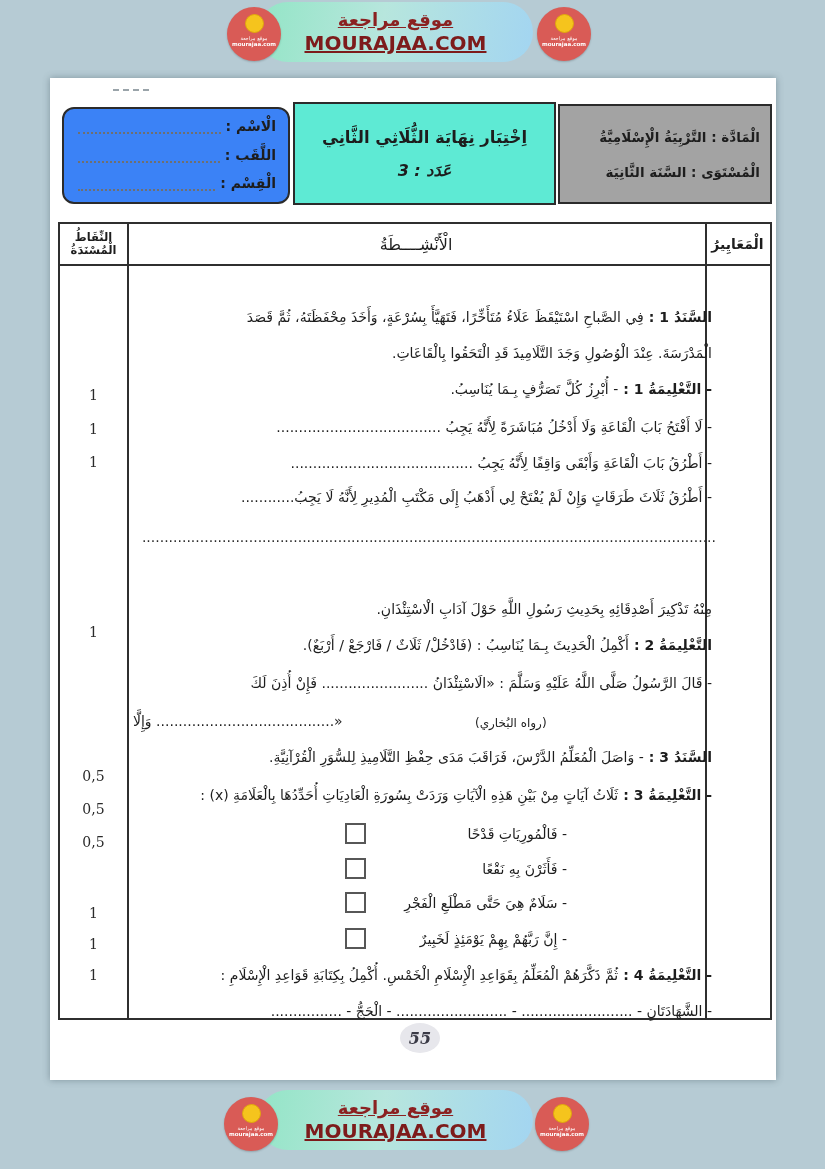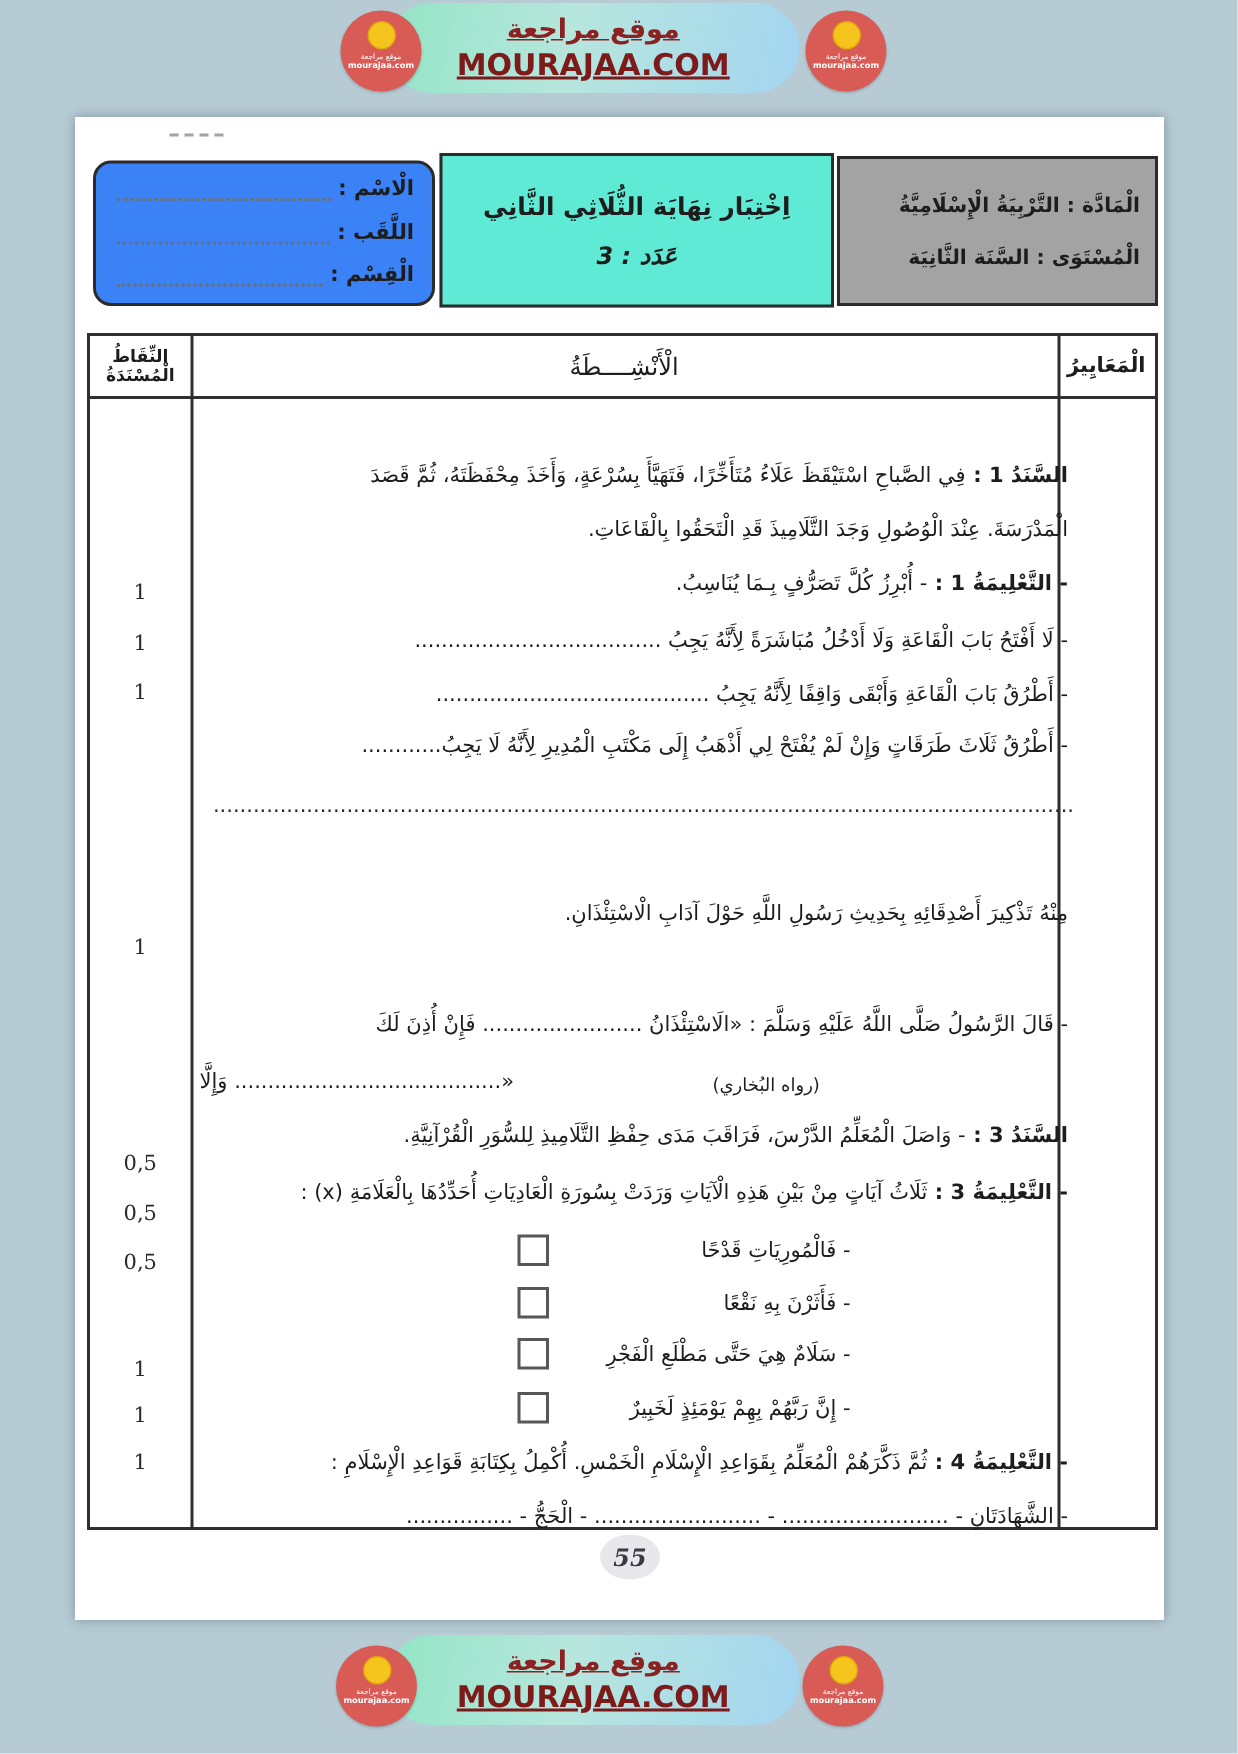--- a/index.html
+++ b/index.html
@@ -192,20 +192,21 @@
 
       <div class="activities-body">
         <div class="aline" style="top:8px"><b class="pfx">السَّنَدُ 1 :</b><span>فِي الصَّباحِ اسْتَيْقَظَ عَلَاءُ مُتَأَخِّرًا، فَتَهَيَّأَ بِسُرْعَةٍ، وَأَخَذَ مِحْفَظَتَهُ، ثُمَّ قَصَدَ</span></div>
         <div class="aline" style="top:44px"><span>الْمَدْرَسَةَ. عِنْدَ الْوُصُولِ وَجَدَ التَّلَامِيذَ قَدِ الْتَحَقُوا بِالْقَاعَاتِ.</span></div>
         <div class="aline" style="top:80px"><b class="pfx">- التَّعْلِيمَةُ 1 :</b><span>- أُبْرِزُ كُلَّ تَصَرُّفٍ بِـمَا يُنَاسِبُ.</span></div>
         <div class="aline" style="top:118px"><span>- لَا أَفْتَحُ بَابَ الْقَاعَةِ وَلَا أَدْخُلُ مُبَاشَرَةً لِأَنَّهُ يَجِبُ .....................................</span></div>
         <div class="aline" style="top:154px"><span>- أَطْرُقُ بَابَ الْقَاعَةِ وَأَبْقَى وَاقِفًا لِأَنَّهُ يَجِبُ .........................................</span></div>
         <div class="aline" style="top:188px"><span>- أَطْرُقُ ثَلَاثَ طَرَقَاتٍ وَإِنْ لَمْ يُفْتَحْ لِي أَذْهَبُ إِلَى مَكْتَبِ الْمُدِيرِ لِأَنَّهُ لَا يَجِبُ............</span></div>
         <div class="aline dotsline" style="top:228px">.................................................................................................................................</div>
         <div class="aline" style="top:300px"><span>مِنْهُ تَذْكِيرَ أَصْدِقَائِهِ بِحَدِيثِ رَسُولِ اللَّهِ حَوْلَ آدَابِ الْاسْتِئْذَانِ.</span></div>
+        <div class="aline" style="top:336px"><b class="pfx">التَّعْلِيمَةُ 2 :</b><span>أَكْمِلُ الْحَدِيثَ بِـمَا يُنَاسِبُ : (فَادْخُلْ/ ثَلَاثٌ / فَارْجَعْ / أَرْبَعٌ).</span></div>
         <div class="aline" style="top:374px"><span>- قَالَ الرَّسُولُ صَلَّى اللَّهُ عَلَيْهِ وَسَلَّمَ : «الَاسْتِئْذَانُ ........................ فَإِنْ أُذِنَ لَكَ</span></div>
         <div class="aline fullline" style="top:412px">
           <span class="h2main" dir="ltr">وَإِلَّا ........................................»</span>
           <span class="h2src">(رواه البُخاري)</span>
         </div>
         <div class="aline" style="top:448px"><b class="pfx">السَّنَدُ 3 :</b><span>- وَاصَلَ الْمُعَلِّمُ الدَّرْسَ، فَرَاقَبَ مَدَى حِفْظِ التَّلَامِيذِ لِلسُّوَرِ الْقُرْآنِيَّةِ.</span></div>
         <div class="aline" style="top:486px"><b class="pfx">- التَّعْلِيمَةُ 3 :</b><span>ثَلَاثُ آيَاتٍ مِنْ بَيْنِ هَذِهِ الْآيَاتِ وَرَدَتْ بِسُورَةِ الْعَادِيَاتِ أُحَدِّدُهَا بِالْعَلَامَةِ (x) :</span></div>
         <div class="aline fullline" style="top:525px">
           <span class="cbx"></span>
           <span class="cbt">- فَالْمُورِيَاتِ قَدْحًا</span>

